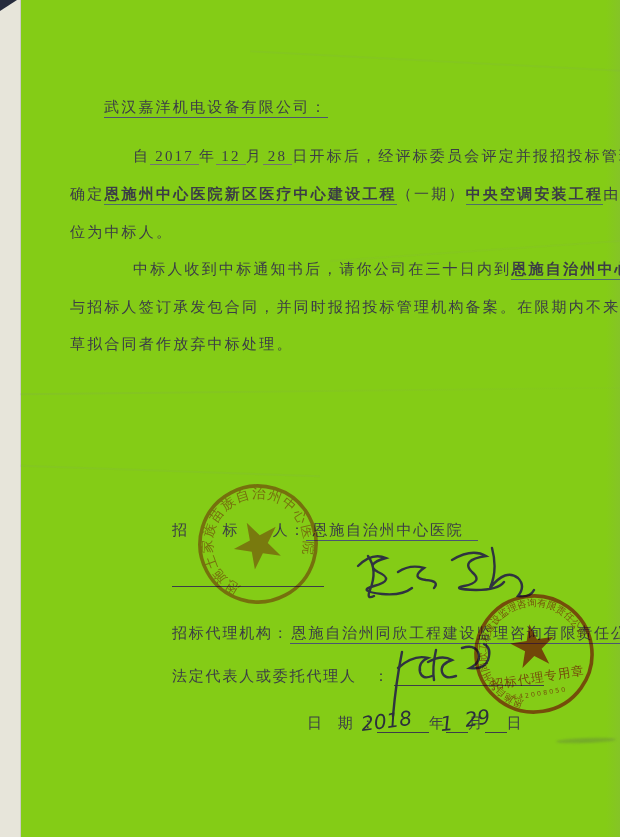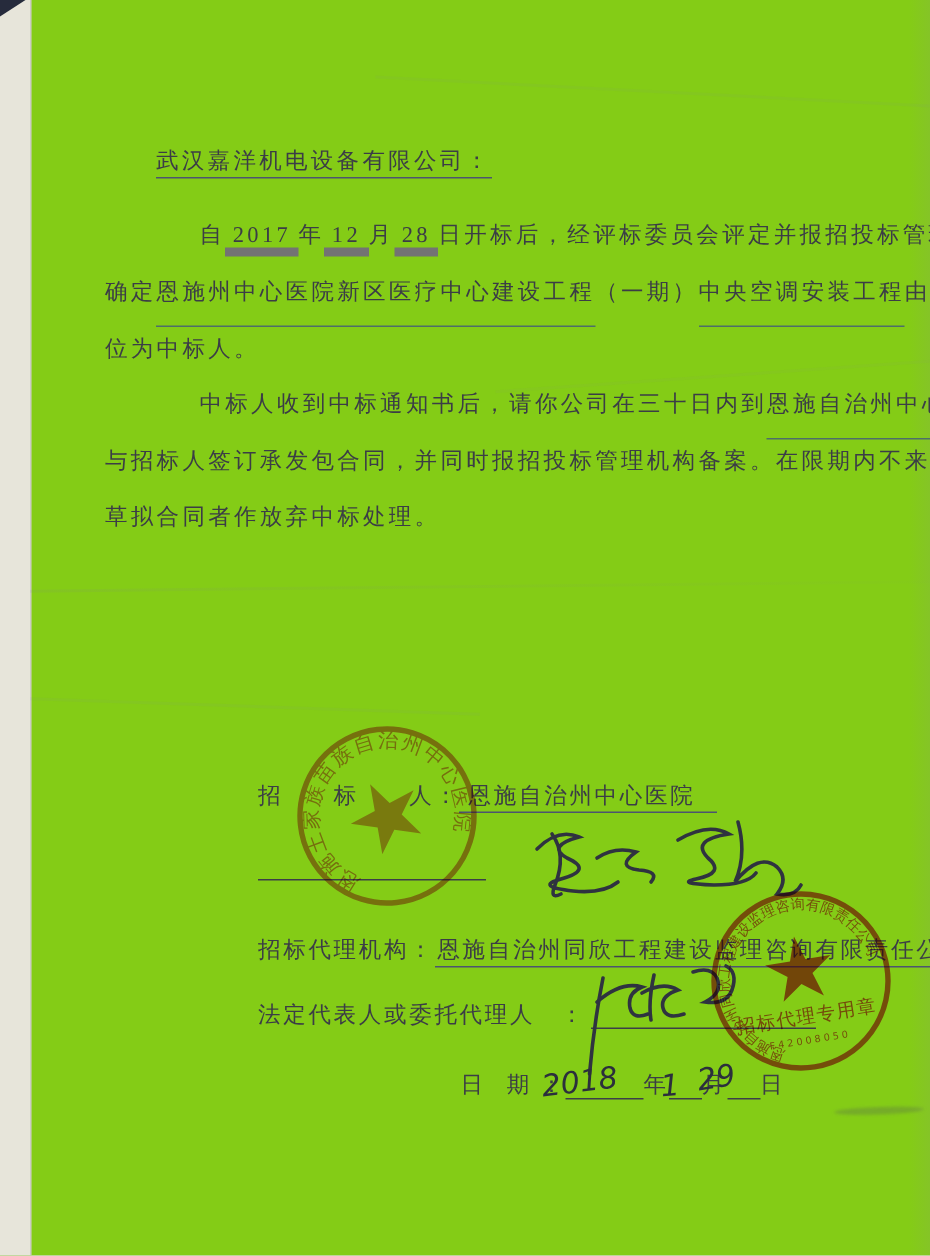--- a/index.html
+++ b/index.html
@@ -11,23 +11,23 @@
   .smudge{position:absolute;left:556px;top:738px;width:60px;height:5px;background:rgba(70,75,90,.25);border-radius:50%;filter:blur(1px);transform:rotate(-2deg);}
   .crease{position:absolute;pointer-events:none;}
   .c1{left:20px;top:390px;width:600px;height:2px;background:linear-gradient(90deg,rgba(120,125,145,.10),rgba(120,125,145,.02));transform:rotate(-.6deg);}
   .c2{left:250px;top:60px;width:370px;height:2px;background:rgba(130,135,150,.07);transform:rotate(3deg);}
   .c3{left:20px;top:470px;width:300px;height:2px;background:rgba(130,135,150,.08);transform:rotate(2deg);}
   .c4{left:330px;top:250px;width:290px;height:2px;background:rgba(130,135,150,.06);transform:rotate(-4deg);}
   .shade-r{position:absolute;right:0;top:0;width:14px;height:837px;background:linear-gradient(90deg,rgba(140,140,155,0),rgba(140,140,155,.12));}
   
   .line{position:absolute;left:70px;font-size:15px;letter-spacing:2.2px;white-space:nowrap;z-index:2;}
   .indent{padding-left:63px;}
-  .u{border-bottom:1px solid #4d6f69;padding-bottom:14px;}
+  .u{border-bottom:1px solid #4d6f69;padding-bottom:2px;font-weight:bold;}
   .u-dark{border-bottom:1px solid #4c5570;padding-bottom:2px;}
-  .num{padding:0 5px;border-bottom:6px solid #737373;}
+  .num{padding:0 5px;border-bottom:1px solid #737373;}
   
   .sig-row{position:absolute;font-size:15px;letter-spacing:1.8px;white-space:nowrap;z-index:2;}
   .blank{display:inline-block;border-bottom:1.4px solid #3c3e48;height:16px;vertical-align:bottom;}
   svg.layer{position:absolute;left:0;top:0;z-index:3;pointer-events:none;}
   .stamp{position:absolute;z-index:4;mix-blend-mode:multiply;pointer-events:none;}
 </style>
 </head>
 <body>
 
 <div id="page">

